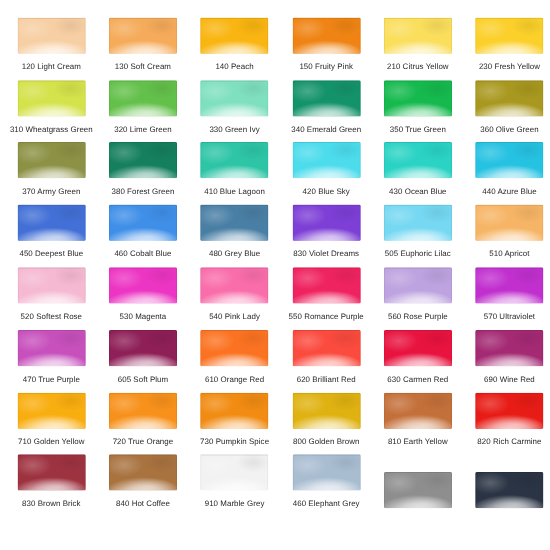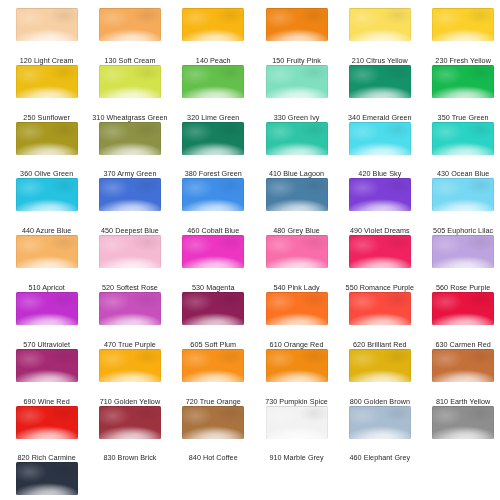--- a/index.html
+++ b/index.html
@@ -24,21 +24,21 @@
     grid-template-columns: repeat(6, 83.3px);
     grid-auto-rows: 56.8px;
     padding-top: 8px;
     box-sizing: border-box;
   }
   .swatch-cell {
     position: relative;
     display: flex;
     flex-direction: column;
     align-items: center;
-    justify-content: space-between;
+    justify-content: flex-end;
     margin-left: 10px;
   }
   .swatch-chip {
     position: relative;
     width: 62px;
     height: 33px;
     border-radius: 1.5px;
     overflow: hidden;
     background-color: #ffffff;
   }
@@ -144,29 +144,20 @@
         <div class="swatch-chip">
           <div class="wash base" style="background-color: rgb(251, 208, 42);"></div>
           <div class="mottle"></div>
           <div class="bloom"></div>
           <div class="edge"></div>
         </div>
         <div class="swatch-label">230 Fresh Yellow</div>
       </div>
       <div class="swatch-cell">
         <div class="swatch-chip">
-          <div class="wash base" style="background-color: rgb(236, 189, 18);"></div>
-          <div class="mottle"></div>
-          <div class="bloom"></div>
-          <div class="edge"></div>
-        </div>
-        <div class="swatch-label">250 Sunflower</div>
-      </div>
-      <div class="swatch-cell">
-        <div class="swatch-chip">
           <div class="wash base" style="background-color: rgb(212, 226, 75);"></div>
           <div class="mottle"></div>
           <div class="bloom"></div>
           <div class="edge"></div>
         </div>
         <div class="swatch-label">310 Wheatgrass Green</div>
       </div>
       <div class="swatch-cell">
         <div class="swatch-chip">
           <div class="wash base" style="background-color: rgb(99, 192, 74);"></div>
@@ -293,21 +284,21 @@
         </div>
         <div class="swatch-label">480 Grey Blue</div>
       </div>
       <div class="swatch-cell">
         <div class="swatch-chip">
           <div class="wash base" style="background-color: rgb(125, 63, 214);"></div>
           <div class="mottle"></div>
           <div class="bloom"></div>
           <div class="edge"></div>
         </div>
-        <div class="swatch-label">490 Violet Dreams</div>
+        <div class="swatch-label">830 Violet Dreams</div>
       </div>
       <div class="swatch-cell">
         <div class="swatch-chip">
           <div class="wash base" style="background-color: rgb(118, 216, 242);"></div>
           <div class="mottle"></div>
           <div class="bloom"></div>
           <div class="edge"></div>
         </div>
         <div class="swatch-label">505 Euphoric Lilac</div>
       </div>

